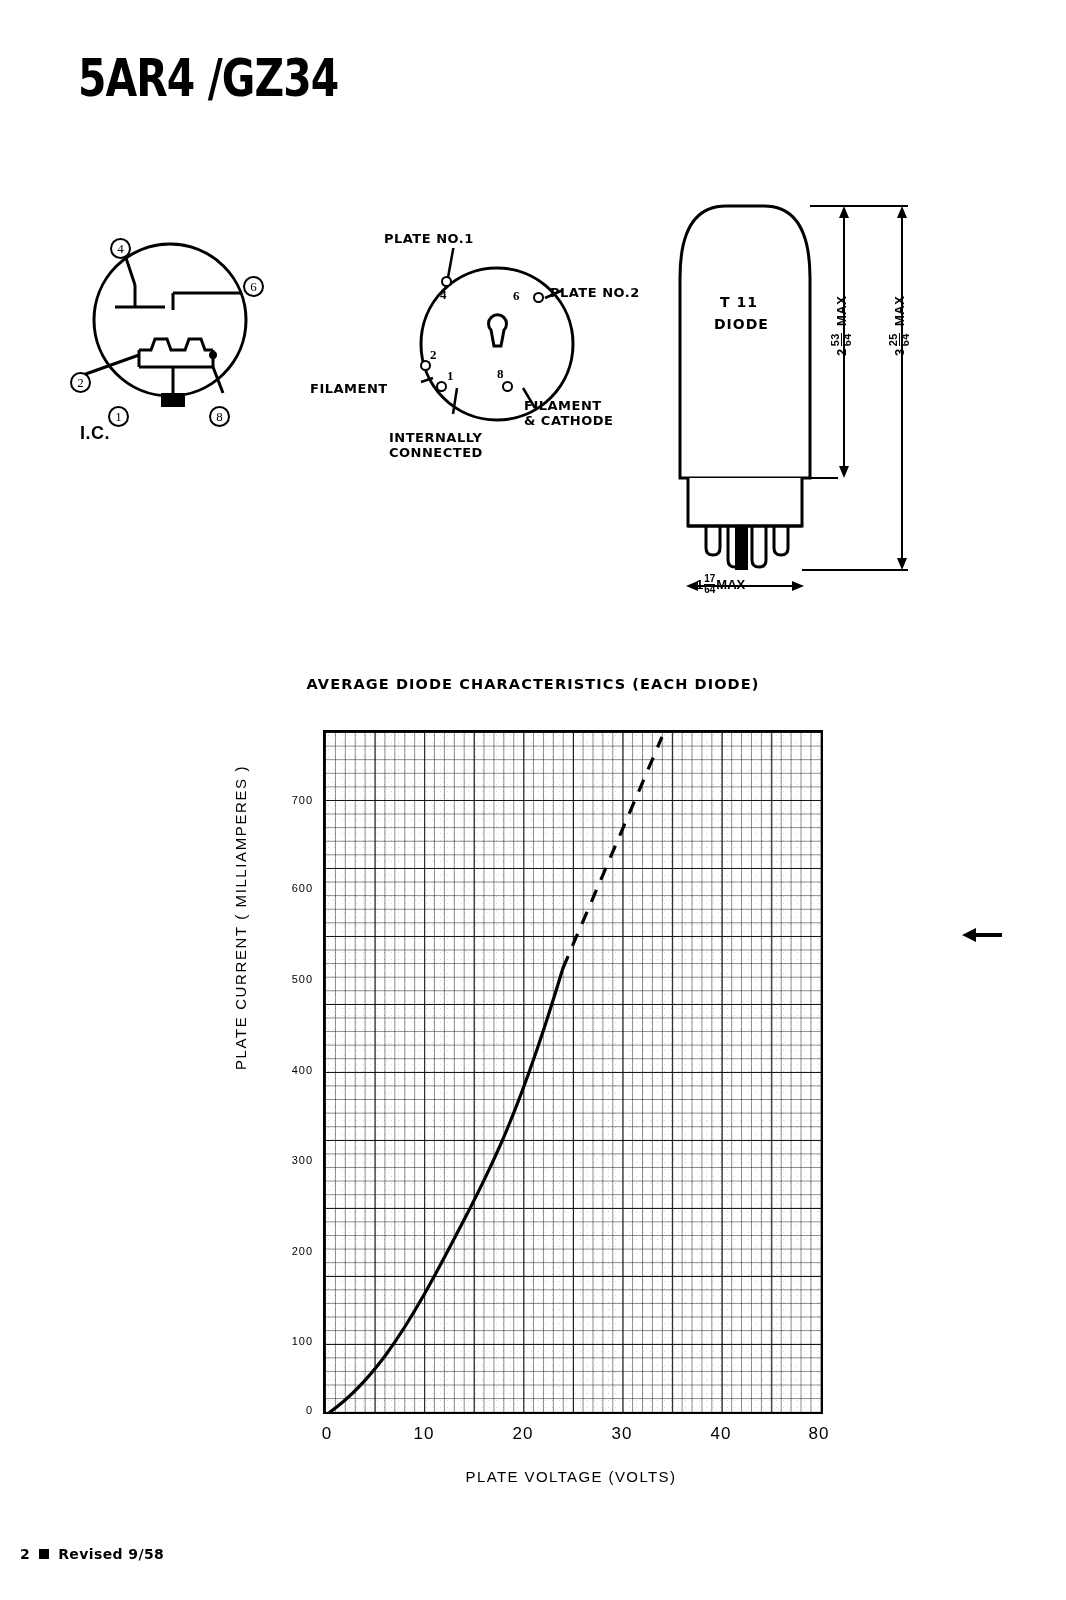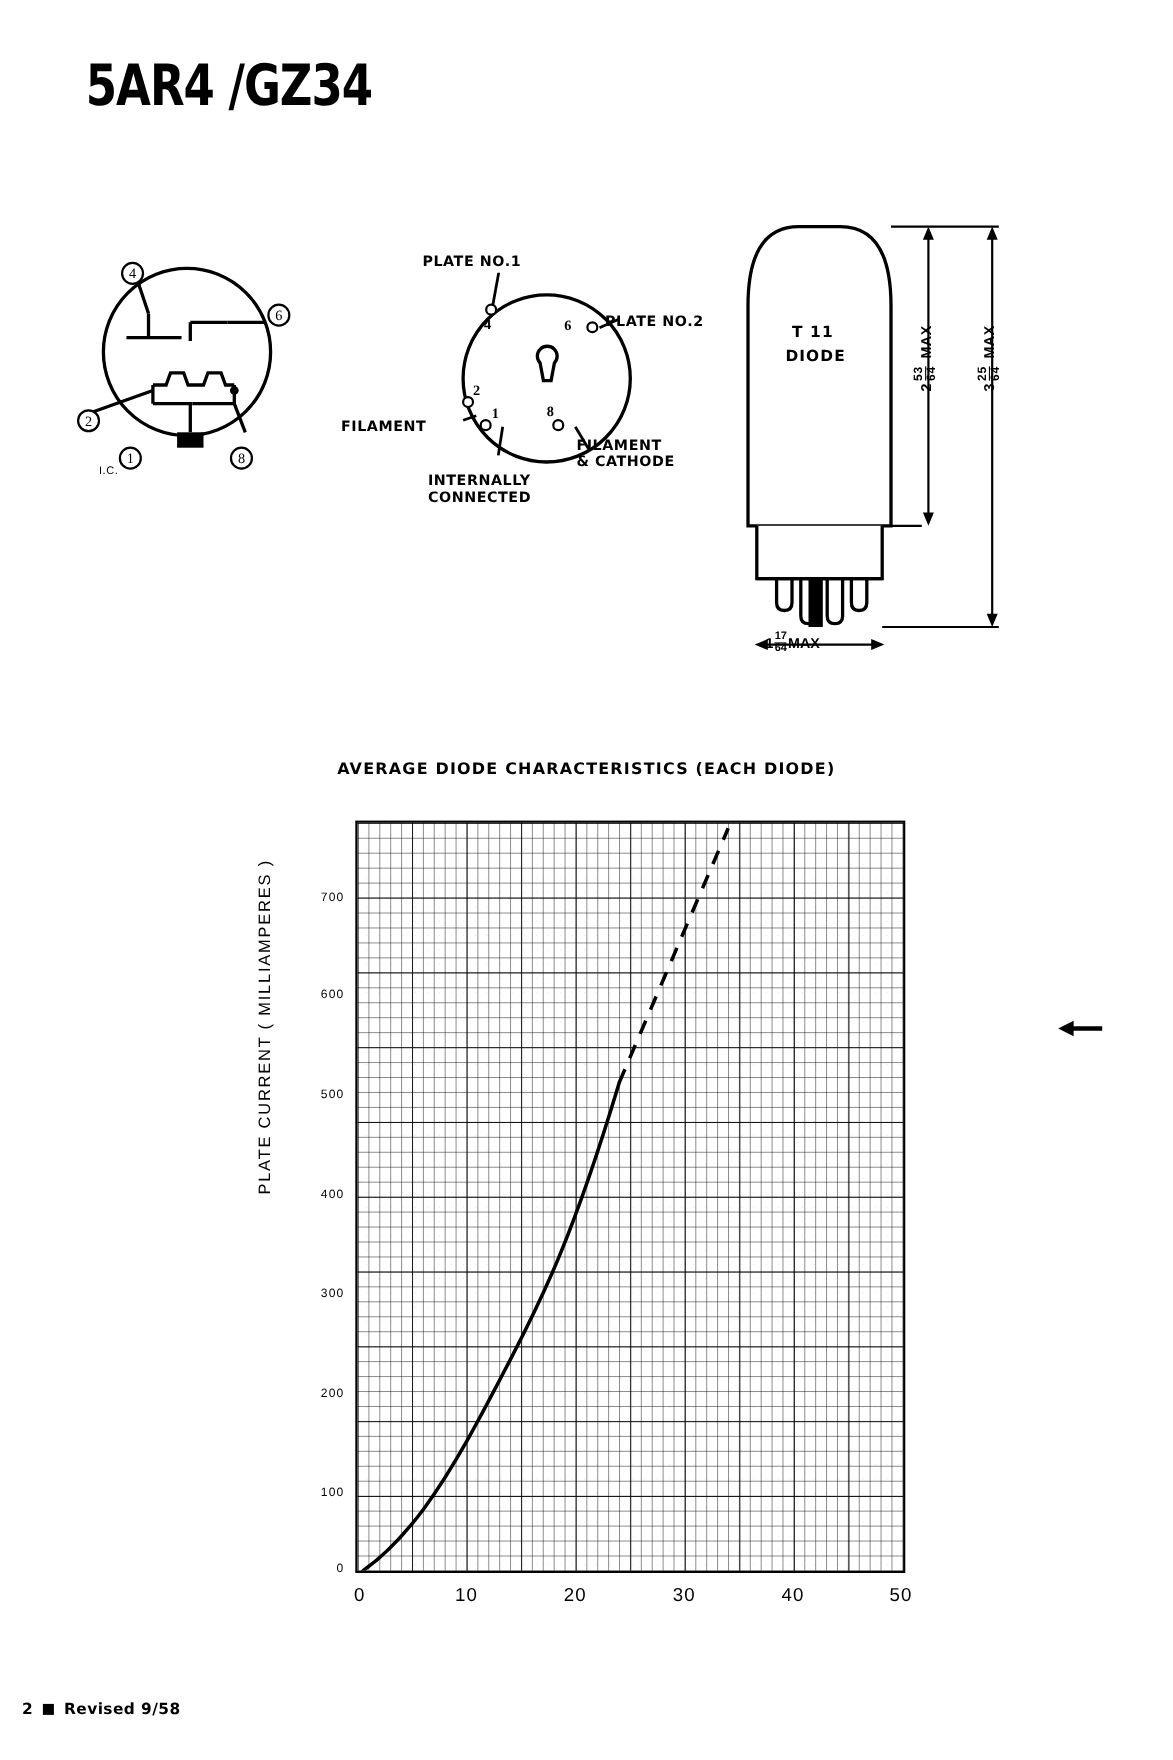--- a/index.html
+++ b/index.html
@@ -73,21 +73,21 @@
     position: absolute;
     font-family: "Liberation Serif", serif;
     font-size: 13px;
     font-weight: bold;
   }
 
   
   #bulb-wrap { position: absolute; left: 672px; top: 196px; width: 260px; height: 410px; }
 
   
-  #chart-block { position: absolute; left: 0px; top: 692px; width: 942px; height: 860px; }
+  #chart-block { position: absolute; left: 0px; top: 676px; width: 942px; height: 860px; }
   #chart-title {
     position: absolute; left: 0; top: 0; width: 1066px;
     text-align: center;
     font-family: "DejaVu Sans", sans-serif;
     font-weight: bold; font-size: 14.5px; letter-spacing: 1.1px;
   }
   #plot {
     position: absolute;
     left: 323px; top: 54px;
     width: 496px; height: 680px;
@@ -207,21 +207,21 @@
     <rect x="106" y="178" width="24" height="14" fill="#000"></rect>
     <line x1="118" y1="152" x2="118" y2="178" stroke="#000" stroke-width="3"></line>
   </svg>
 
   <div class="pinnum" style="left:110px;top:238px;">4</div>
   <div class="pinnum" style="left:243px;top:276px;">6</div>
   <div class="pinnum" style="left:70px;top:372px;">2</div>
   <div class="pinnum" style="left:108px;top:406px;">1</div>
   <div class="pinnum" style="left:209px;top:406px;">8</div>
 
-  <div class="lbl thin" style="left:90px;top:423px;font-size:10px;font-family:'Liberation Sans',sans-serif;font-weight:normal;">I.C.</div>
+  <div class="lbl thin" style="left:80px;top:423px;font-size:18px;font-family:'Liberation Sans',sans-serif;font-weight:bold;">I.C.</div>
 
   <svg width="270" height="230" style="position:absolute;left:395px;top:248px;">
     <circle cx="102" cy="96" r="76" fill="#fff" stroke="#000" stroke-width="3"></circle>
 
     <path d="M96,82 a9,9 0 1,1 13,0 l-3,16 h-7 z" fill="#fff" stroke="#000" stroke-width="3"></path>
 
     <line x1="60" y1="-9" x2="52" y2="35" stroke="#000" stroke-width="2.5"></line>
     <line x1="150" y1="50" x2="168" y2="42" stroke="#000" stroke-width="2.5"></line>
     <line x1="26" y1="134" x2="38" y2="130" stroke="#000" stroke-width="2.5"></line>
     <line x1="62" y1="140" x2="58" y2="166" stroke="#000" stroke-width="2.5"></line>
@@ -346,34 +346,35 @@
       <div class="ytick" style="top:428px;margin-left:48px;">300</div>
       <div class="ytick" style="top:519px;margin-left:16px;">200</div>
       <div class="ytick" style="top:609px;">100</div>
       <div class="ytick" style="top:678px;">0</div>
 
       <div class="xtick" style="left:2px;">0</div>
       <div class="xtick" style="left:99px;">10</div>
       <div class="xtick" style="left:198px;">20</div>
       <div class="xtick" style="left:297px;">30</div>
       <div class="xtick" style="left:396px;">40</div>
-      <div class="xtick" style="left:494px;">50</div>
+      <div class="xtick" style="left:494px;">80</div>
 
       <svg width="496" height="680" viewBox="0 0 496 680" preserveAspectRatio="none" style="position:absolute;left:0;top:0;">
 
         <path d="M5,680
                  C 22,668 42,648 60,624
                  C 88,586 112,540 140,486
                  C 168,432 196,376 238,236" fill="none" stroke="#000" stroke-width="3.2" stroke-linecap="round"></path>
 
         <path d="M238,236 L337,5" fill="none" stroke="#000" stroke-width="3.2" stroke-dasharray="13 11" stroke-linecap="butt"></path>
       </svg>
     </div>
 
     <div id="ylabel">PLATE CURRENT ( MILLIAMPERES )</div>
+    <div id="xlabel">PLATE VOLTAGE (VOLTS)</div>
   </div>
 
   <svg id="margin-arrow" width="48" height="26">
     <line x1="14" y1="13" x2="44" y2="13" stroke="#000" stroke-width="4"></line>
     <path d="M4,13 L18,6 L18,20 Z" fill="#000"></path>
   </svg>
 
   <div id="footer">
     <span>2</span>
     <span class="sq"></span>

